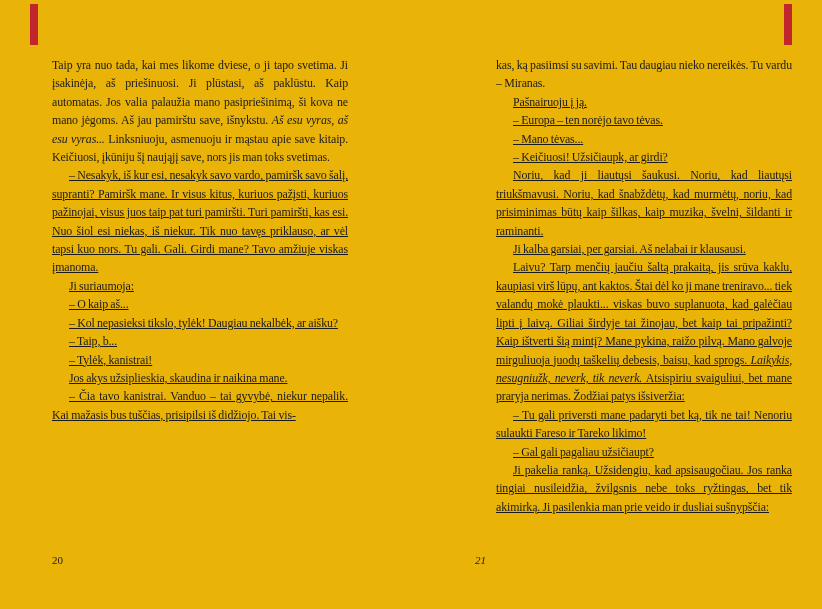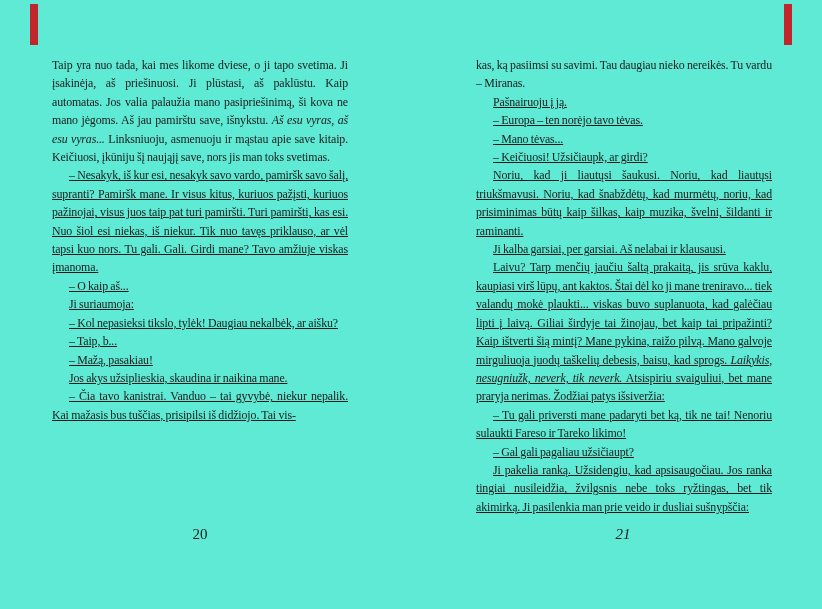--- a/index.html
+++ b/index.html
@@ -4,61 +4,61 @@
 <style>
   html, body { margin: 0; padding: 0; }
   body {
     width: 822px; height: 609px;
     background: #ffffff;
     position: relative;
     overflow: hidden;
     font-family: "Liberation Serif", "DejaVu Serif", serif;
     color: #1b1b1b;
   }
-  .spread { position: absolute; inset: 0; background: #5eead4; }
+  .spread { position: absolute; inset: 0; background: #eab308; }
   .bookmark {
     position: absolute; top: 4px; width: 8px; height: 41px;
   }
   .bookmark.left  { left: 30px; }
   .bookmark.right { left: 784px; }
   .page-text {
     position: absolute; top: 56px; width: 296px;
     font-size: 11.9px; line-height: 18.4px;
     letter-spacing: -0.12px; word-spacing: -0.5px;
     text-align: justify;
   }
   .page-text.left  { left: 52px; }
-  .page-text.right { left: 476px; }
+  .page-text.right { left: 496px; }
   .para { margin: 0; }
   .para.indent { text-indent: 17px; text-decoration: underline; }
   .para em { font-style: italic; }
   .pagenum {
-    position: absolute; top: 526px; width: 296px;
-    text-align: center; font-size: 15px; color: #222222;
+    position: absolute; top: 554px; width: 296px;
+    text-align: left; font-size: 11px; color: #222222;
   }
   .pagenum.left  { left: 52px; }
   .pagenum.right { left: 475px; font-style: italic; }
 </style>
 </head>
 <body>
 
 <div class="spread">
 
   <div class="bookmark left" style="background: rgb(192, 38, 44);"></div>
 
   <div class="bookmark right" style="background: rgb(192, 38, 44);"></div>
 
   <div class="page-text left">
       <p class="para"><span>Taip yra nuo tada, kai mes likome dviese, o ji tapo svetima. Ji įsakinėja, aš priešinuosi. Ji plūstasi, aš paklūstu. Kaip automatas. Jos valia palaužia mano pasipriešinimą, ši kova ne mano jėgoms. Aš jau pamirštu save, išnykstu. </span><em>Aš esu vyras, aš esu vyras...</em><span> Linksniuoju, asmenuoju ir mąstau apie save kitaip. Keičiuosi, įkūniju šį naująjį save, nors jis man toks svetimas.</span></p>
       <p class="para indent"><span>– Nesakyk, iš kur esi, nesakyk savo vardo, pamiršk savo šalį, supranti? Pamiršk mane. Ir visus kitus, kuriuos pažįsti, kuriuos pažinojai, visus juos taip pat turi pamiršti. Turi pamiršti, kas esi. Nuo šiol esi niekas, iš niekur. Tik nuo tavęs priklauso, ar vėl tapsi kuo nors. Tu gali. Gali. Girdi mane? Tavo amžiuje viskas įmanoma.</span></p>
+      <p class="para indent"><span>Ji suriaumoja:</span></p>
       <p class="para indent"><span>– O kaip aš...</span></p>
-      <p class="para indent"><span>Ji suriaumoja:</span></p>
       <p class="para indent"><span>– Kol nepasieksi tikslo, tylėk! Daugiau nekalbėk, ar aišku?</span></p>
       <p class="para indent"><span>– Taip, b...</span></p>
-      <p class="para indent"><span>– Mažą, pasakiau!</span></p>
+      <p class="para indent"><span>– Tylėk, kanistrai!</span></p>
       <p class="para indent"><span>Jos akys užsiplieskia, skaudina ir naikina mane.</span></p>
       <p class="para indent"><span>– Čia tavo kanistrai. Vanduo – tai gyvybė, niekur nepalik. Kai mažasis bus tuščias, prisipilsi iš didžiojo. Tai vis-</span></p>
     </div>
 
   <div class="page-text right">
       <p class="para"><span>kas, ką pasiimsi su savimi. Tau daugiau nieko nereikės. Tu vardu – Miranas.</span></p>
       <p class="para indent"><span>Pašnairuoju į ją.</span></p>
       <p class="para indent"><span>– Europa – ten norėjo tavo tėvas.</span></p>
       <p class="para indent"><span>– Mano tėvas...</span></p>
       <p class="para indent"><span>– Keičiuosi! Užsičiaupk, ar girdi?</span></p>

